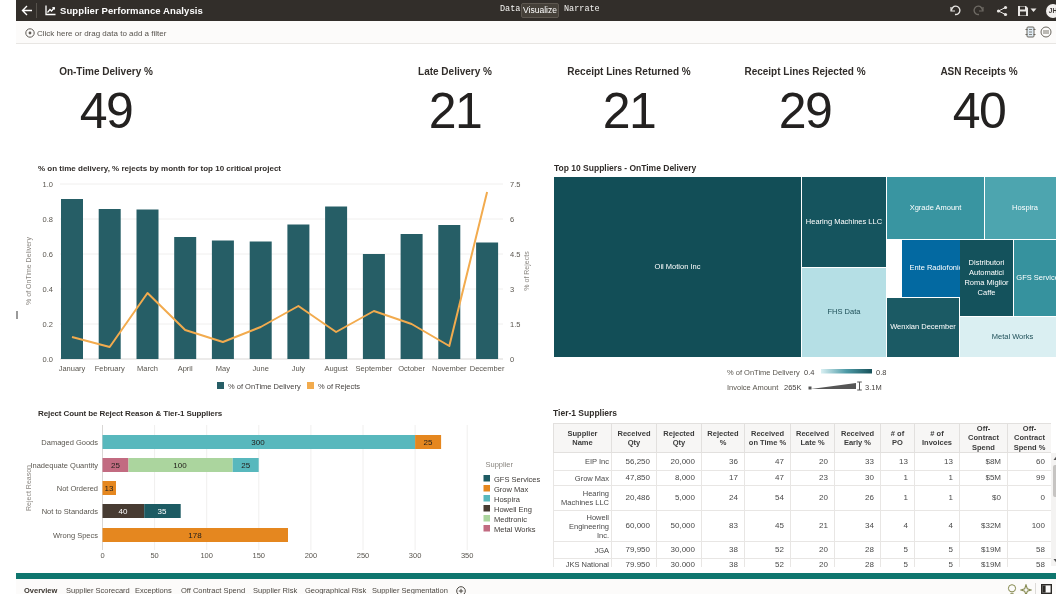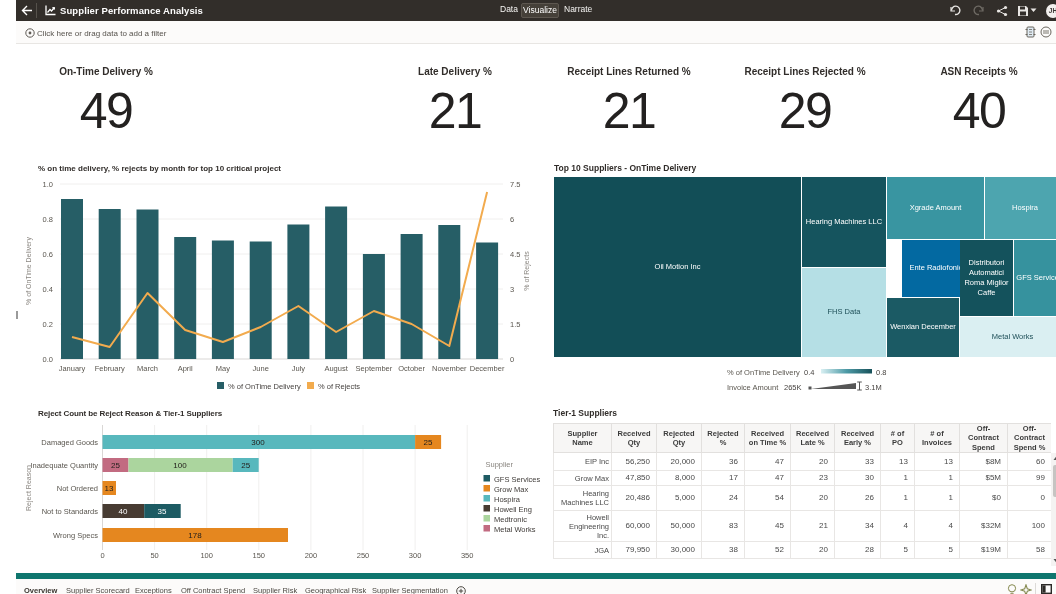--- a/index.html
+++ b/index.html
@@ -4,21 +4,21 @@
 <style>
 * { margin:0; padding:0; box-sizing:border-box; }
 html,body { width:1056px; height:594px; overflow:hidden; background:#fff;
   font-family:"Liberation Sans", sans-serif; }
 #page { position:relative; width:1056px; height:594px; background:#fff;margin-left:16px; }
 .abs { position:absolute; }
 
 #topbar { position:absolute; left:0; top:0; width:1056px; height:21px; background:#322e2a; color:#fff; }
 #topbar .sep { position:absolute; left:20px; top:3px; width:1px; height:15px; background:#56524c; }
 #ttl { position:absolute; left:44px; top:5px; font-size:9.5px; font-weight:600; color:#fdfdfd; letter-spacing:0.1px; }
-.navtab { position:absolute; top:4px; font-size:8.5px; color:#f5f4f2; }
+.navtab { position:absolute; top:4px; font-size:8.5px; color:#f5f4f2;font-family:Liberation Mono, monospace; }
 #vistab { position:absolute; left:505px; top:2.5px; width:38px; height:15px; background:#454039; border:1px solid #5d5750; border-radius:2px; text-align:center; line-height:13.5px; font-size:8.5px; color:#fff; }
 #avatar { position:absolute; left:1030px; top:3.5px; width:14px; height:14px; border-radius:50%; background:#f2f0ee; color:#3c3835; font-size:6.5px; font-weight:700; text-align:center; line-height:14px; }
 
 #filterbar { position:absolute; left:0; top:21px; width:1056px; height:23px; background:#fcfbfa; border-bottom:1px solid #e8e6e3; }
 #filterbar .ftext { position:absolute; left:21px; top:8px; font-size:8px; color:#57534d; }
 
 .kpi { position:absolute; top:46px; width:176px; height:110px; text-align:center; }
 .kpi .t { font-size:10px; font-weight:700; color:#312d2a; margin-top:20px; }
 .kpi .v { font-size:50px; font-weight:400; color:#232120; margin-top:5px; letter-spacing:-1.5px; }
 
@@ -405,20 +405,33 @@
             <td>30,000</td>
             <td>38</td>
             <td>52</td>
             <td>20</td>
             <td>28</td>
             <td>5</td>
             <td>5</td>
             <td>$19M</td>
             <td>58</td>
           </tr>
+      <tr style="height:16px;vertical-align:top">
+            <td class="n">JKS National</td>
+            <td>79,950</td>
+            <td>30,000</td>
+            <td>38</td>
+            <td>52</td>
+            <td>20</td>
+            <td>28</td>
+            <td>5</td>
+            <td>5</td>
+            <td>$19M</td>
+            <td>58</td>
+          </tr>
     </tbody>
       </table>
   </div>
   <div id="sbar">
     <svg class="abs" style="left:1.5px;top:2px" width="7" height="6" viewBox="0 0 7 6">
         <path d="M0.5 5 L3.5 1 L6.5 5 Z" fill="#555"></path>
       </svg>
     <div class="abs" style="left:2px;top:12px;width:5px;height:32px;background:#c6c4c2;border-radius:2px"></div>
     <svg class="abs" style="left:1.5px;top:105px" width="7" height="6" viewBox="0 0 7 6">
         <path d="M0.5 1 L3.5 5 L6.5 1 Z" fill="#555"></path>

